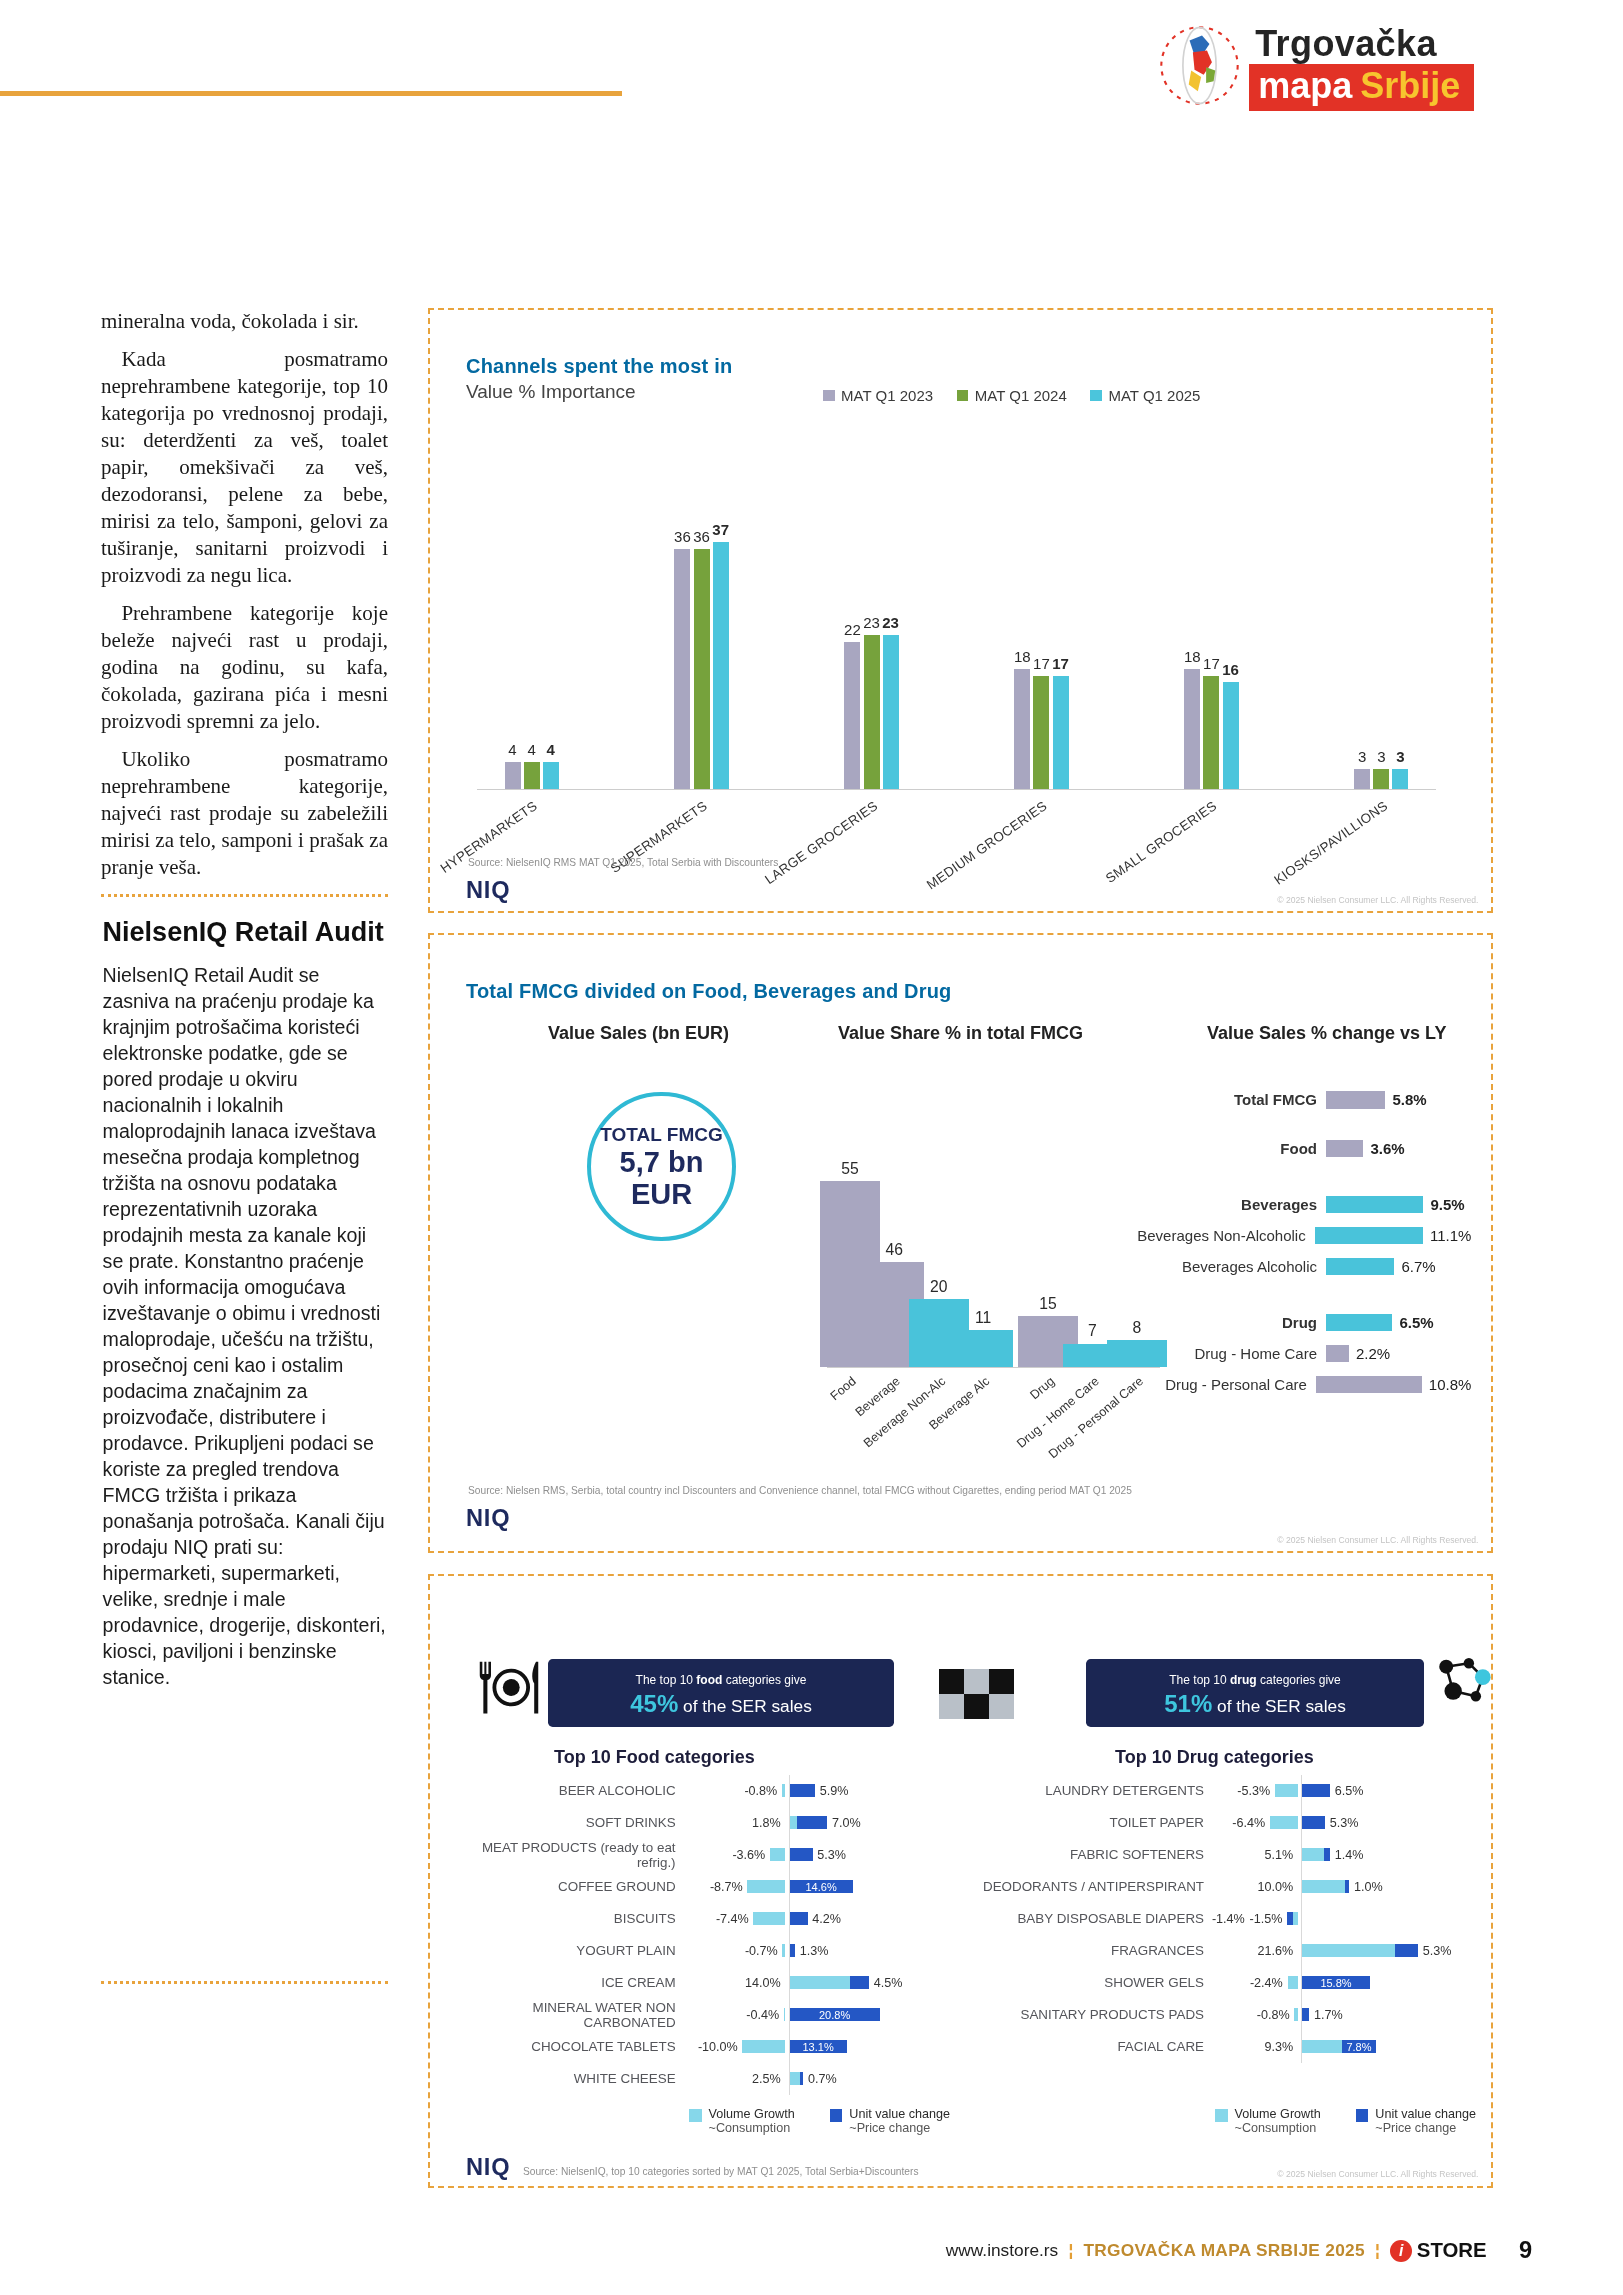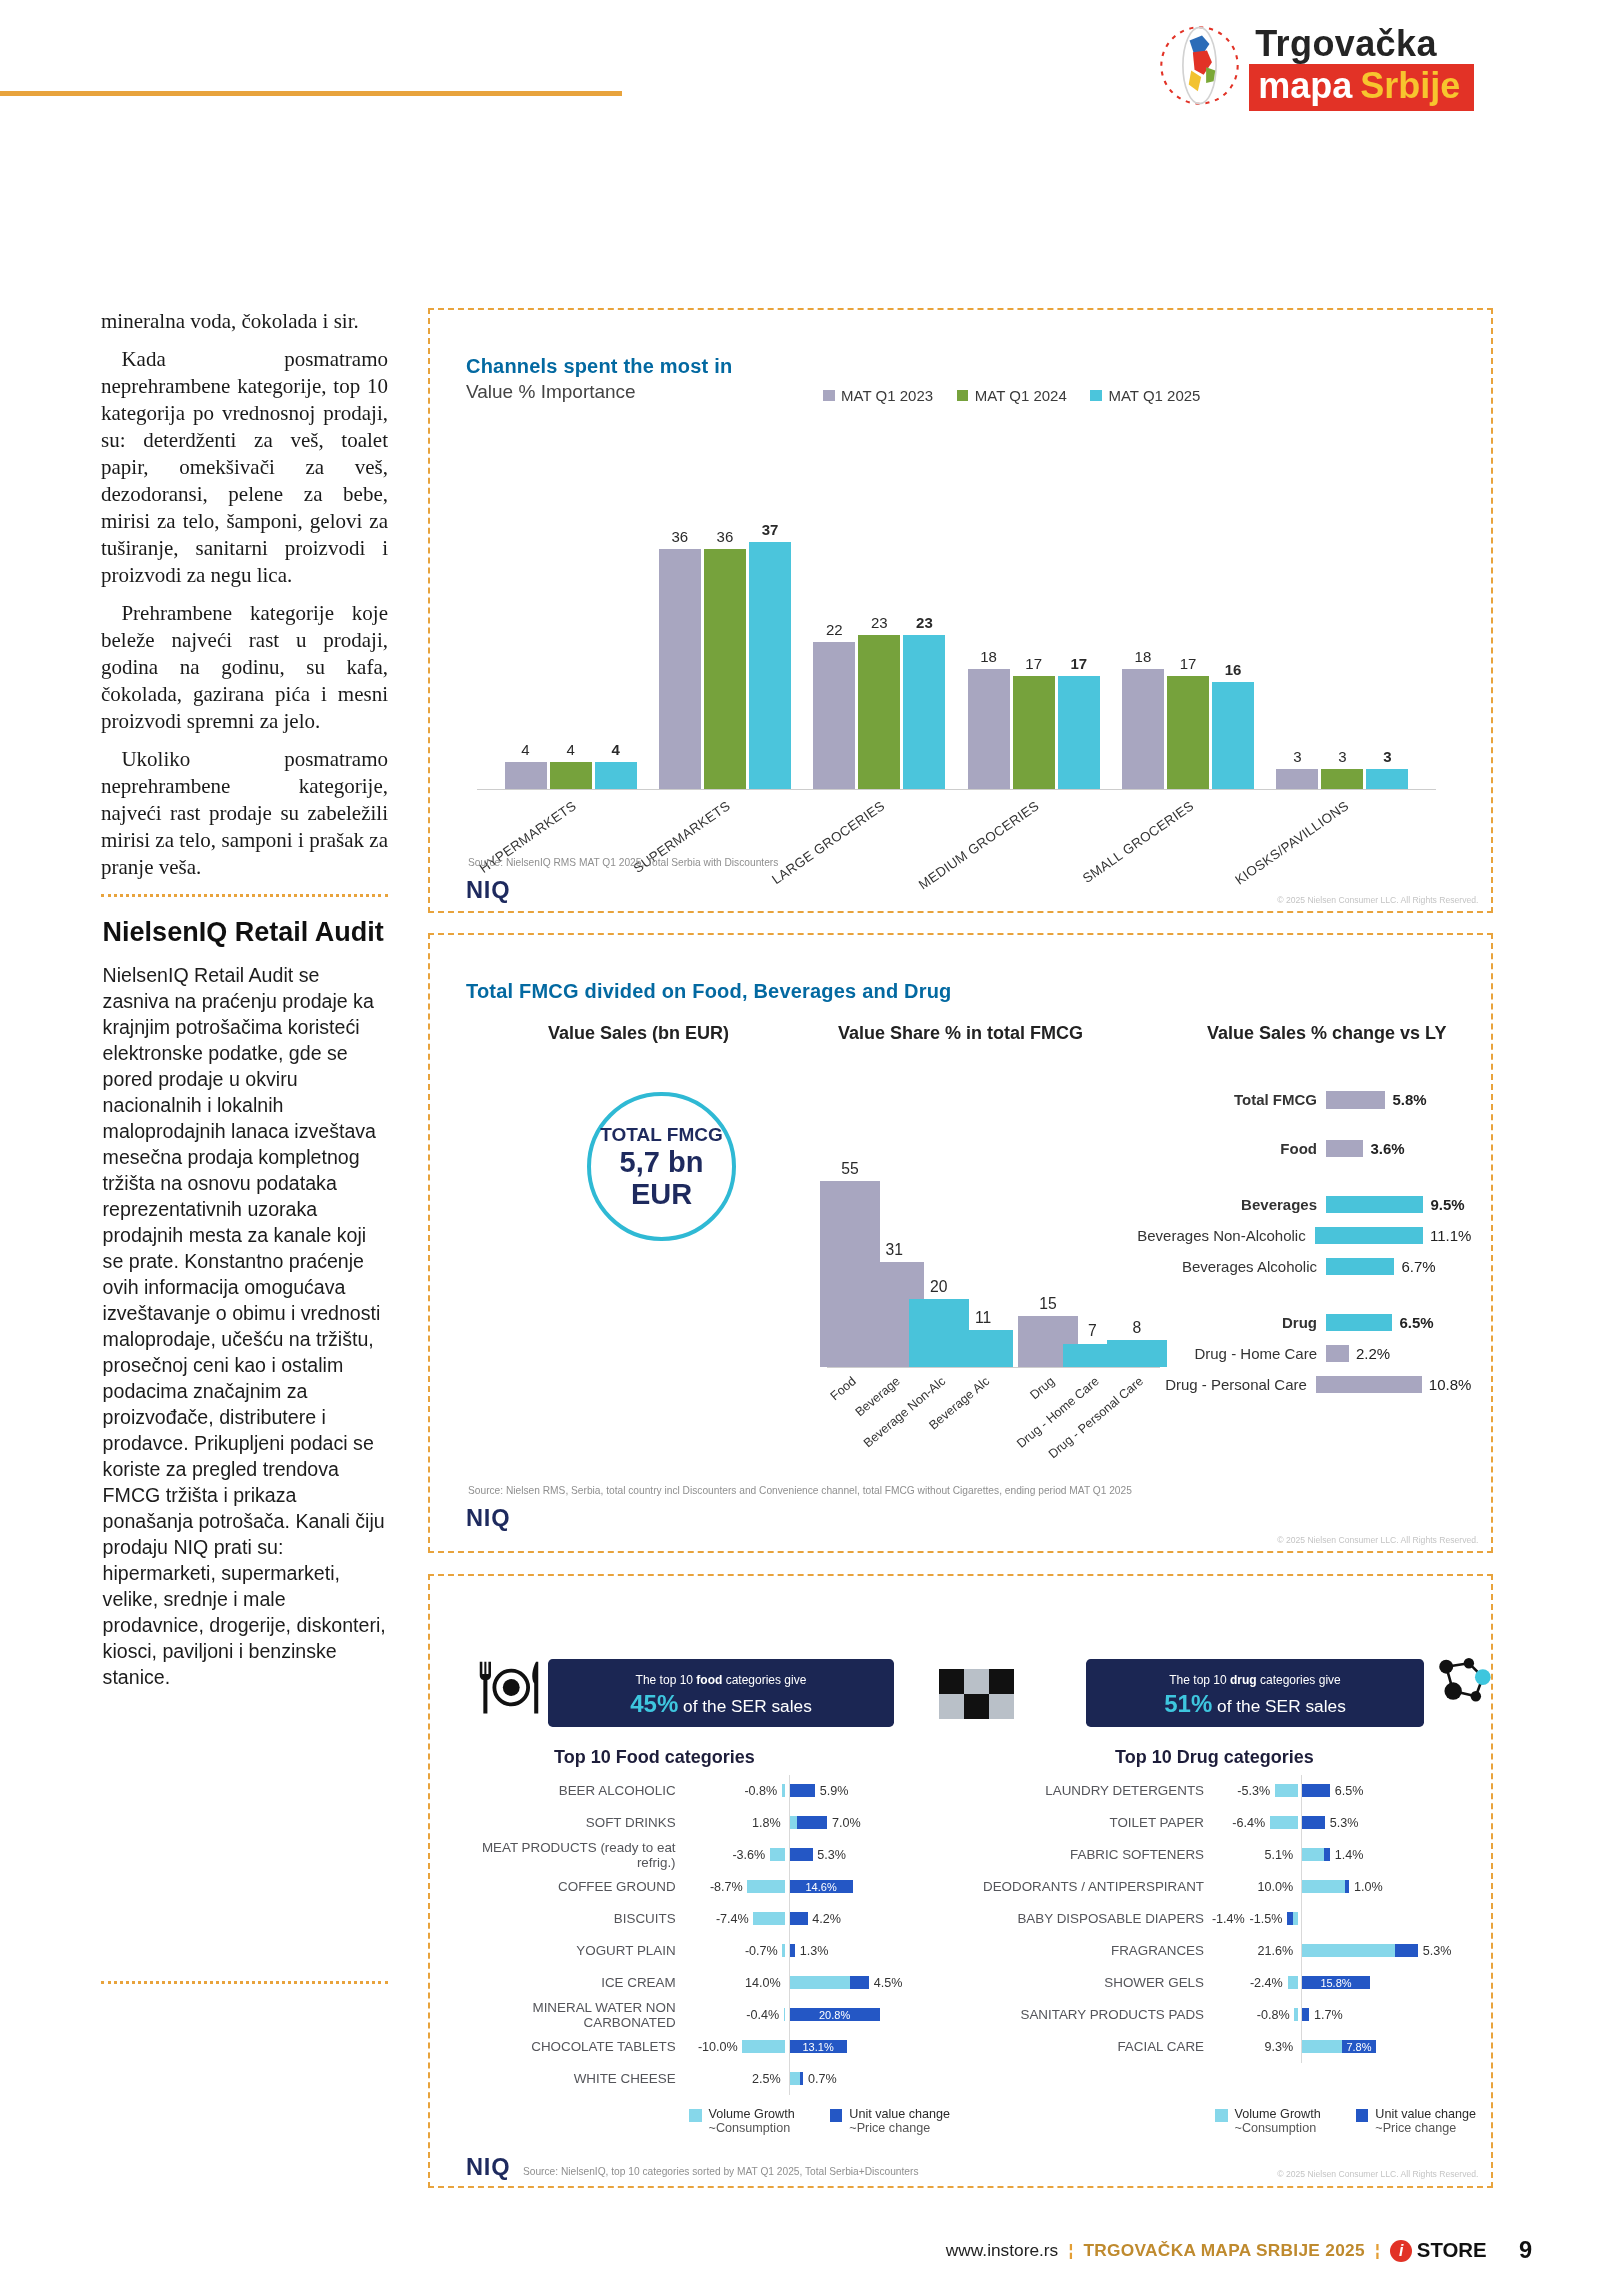--- a/index.html
+++ b/index.html
@@ -30,21 +30,21 @@
   .niq{position:absolute;font-weight:800;font-size:23.6px;letter-spacing:0.8px;color:#1E2A5E;}
   .copyr{position:absolute;right:12.6px;bottom:6.3px;font-size:8.6px;color:#c4c4c4;}
   
   .psub{position:absolute;left:36px;top:71px;font-size:19px;color:#444;}
   .legend1{position:absolute;left:393px;top:77px;display:flex;gap:23.6px;font-size:15px;color:#3a3a3a;align-items:center;}
   .legend1 .li{display:flex;align-items:center;gap:6.3px;}
   .sw{display:inline-block;width:11.8px;height:11.8px;}
   .s0c{background:#A8A6C0;} .s1c{background:#76A23C;} .s2c{background:#4BC5DC;}
   .plot1{position:absolute;left:47px;right:55px;top:137px;height:342px;border-bottom:1.6px solid #cdcdcd;display:flex;justify-content:space-between;align-items:flex-end;padding:0 27.5px;}
   .g1{display:flex;align-items:flex-end;gap:3.1px;position:relative;}
-  .bar1{width:42px;position:relative;}
+  .bar1{width:16px;position:relative;}
   .bar1.s0{background:#A8A6C0;} .bar1.s1{background:#76A23C;} .bar1.s2{background:#4BC5DC;}
   .bv1{position:absolute;bottom:100%;left:50%;transform:translateX(-50%);margin-bottom:3.9px;font-size:15px;color:#2a2a2a;}
   .bar1.s2 .bv1{font-weight:bold;}
   .xl1{position:absolute;top:100%;right:50%;margin-top:9.4px;transform:rotate(-35deg);transform-origin:100% 0;font-size:13.4px;color:#333;white-space:nowrap;letter-spacing:0.3px;}
   .src1{left:38px;top:547px;} .niq1{left:36px;top:567px;}
   
   .h2h{position:absolute;top:88px;font-size:18px;font-weight:bold;color:#222;}
   .h2a{left:118px;} .h2b{left:408px;} .h2c{left:777px;}
   .circle2{position:absolute;left:157px;top:157px;width:141px;height:141px;border:4.7px solid #2FB9D4;border-radius:50%;display:flex;flex-direction:column;align-items:center;justify-content:center;color:#1E2A5E;}
   .c2a{font-size:19px;font-weight:bold;} .c2b{font-size:29px;font-weight:800;line-height:33px;} .c2c{font-size:29px;font-weight:800;line-height:31px;}
@@ -247,21 +247,21 @@
 
     <div class="plot2">
       <div class="g2">
         <div class="bar2 main" style="height: 186px;">
             <span class="bv2">55</span>
           </div>
         <span class="xl2"><span>Food</span></span>
       </div>
       <div class="g2">
         <div class="bar2 main" style="height: 105px;">
-            <span class="bv2">31</span>
+            <span class="bv2">46</span>
           </div>
         <span class="xl2"><span>Beverage</span></span>
       </div>
       <div class="g2">
         <div class="bar2 sub" style="height: 68px;">
             <span class="bv2">20</span>
           </div>
         <span class="xl2"><span>Beverage Non-Alc</span></span>
       </div>
       <div class="g2">

